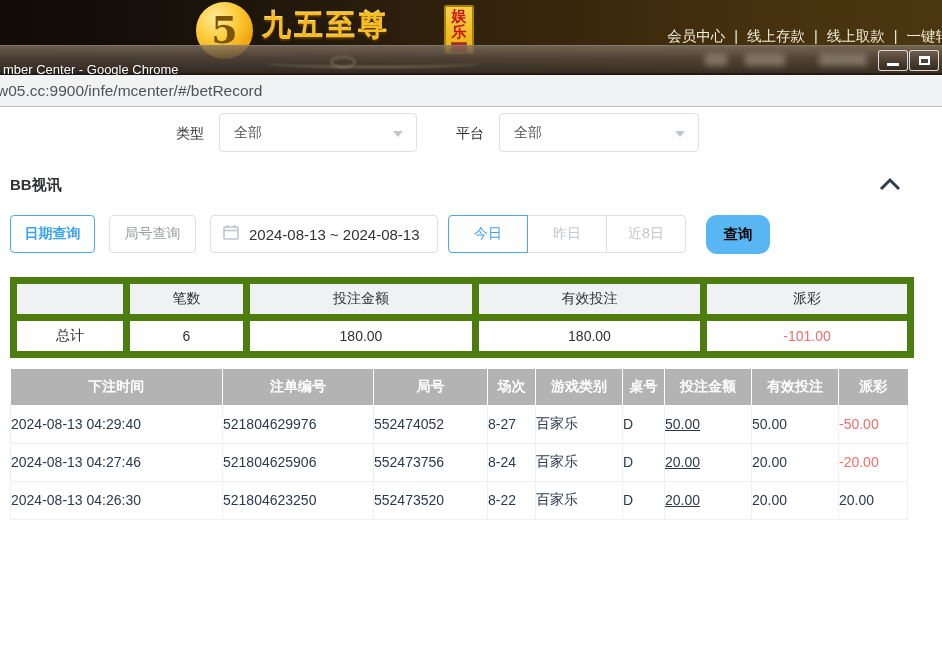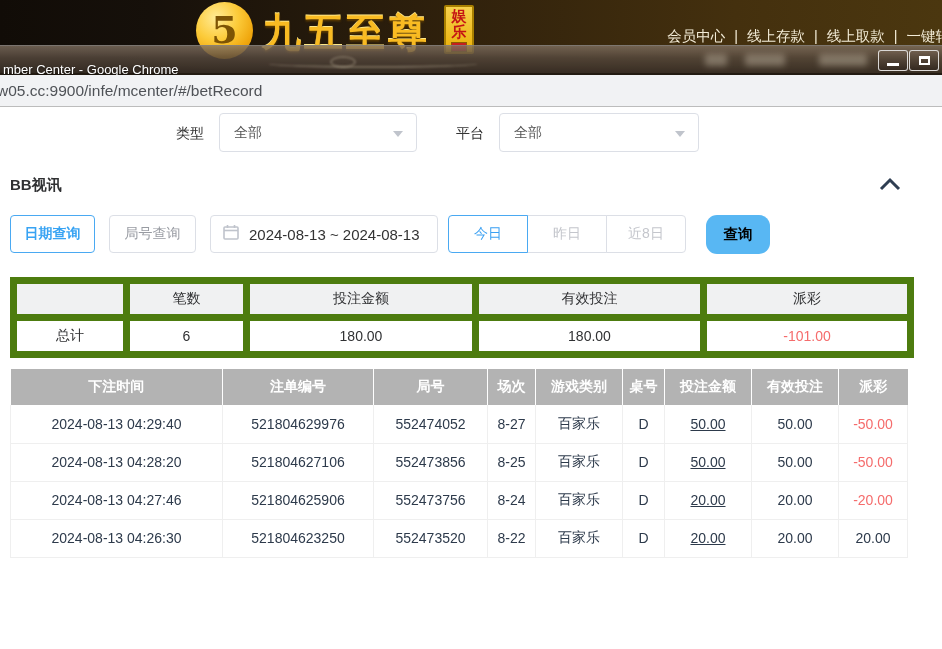--- a/index.html
+++ b/index.html
@@ -8,21 +8,21 @@
 
   
   .top-chrome { position:absolute; top:0; left:0; width:942px; height:75px;
     background:linear-gradient(90deg,#110c07 0%,#16100a 16%,#30210c 48%,#44300e 78%,#4b370f 100%);
     overflow:hidden; }
   .logo-circle { position:absolute; left:196px; top:2px; width:57px; height:57px; border-radius:50%;
     background:radial-gradient(circle at 35% 28%,#ffeb95 0%,#fccb3a 40%,#f0a70e 70%,#cf8500 100%);
     display:flex; align-items:center; justify-content:center; }
   .logo-circle span { font-family:"DejaVu Serif","Liberation Serif",serif; font-size:38px; font-weight:bold;
     color:#7d5404; transform:translateY(-1px); }
-  .logo-text { position:absolute; left:262px; top:6px; font-size:39px; font-weight:800; letter-spacing:3px;
+  .logo-text { position:absolute; left:262px; top:6px; font-size:29px; font-weight:800; letter-spacing:3px;
     color:#f9bb22; text-shadow:0 2px 2px #5a3a00, 0 -1px 0 #ffe98a; white-space:nowrap; }
   .logo-badge { position:absolute; left:444px; top:5px; width:30px; height:49px;
     background:linear-gradient(180deg,#f7d14d,#e9af07); border:2px solid #a87f00; border-radius:2px;
     display:flex; flex-direction:column; align-items:center; padding-top:1px; }
   .logo-badge .bchar { font-size:15px; font-weight:bold; color:#c41414; line-height:1.08; }
   .logo-badge .bred { width:16px; height:11px; background:#c52020; border:1px solid #8d5c00; margin-top:2px; }
   .top-links { position:absolute; top:27px; right:-8px; white-space:nowrap; color:#f3ecd7; font-size:14.5px; }
   .top-links .lk { cursor:pointer; }
   .top-links .sep { margin:0 9px; color:#f3ecd7; }
 
@@ -79,21 +79,21 @@
   table { border-collapse:collapse; table-layout:fixed; }
   .sum-table { position:absolute; left:10px; top:170px; width:897px; }
   .sum-table th, .sum-table td { border:7px solid #4d7c0f; height:37px; text-align:center; font-size:14px; }
   .sum-table th { background:#f0f1f2; color:#303133; font-weight:normal; }
   .sum-table td { color:#303133; background:#fff; }
 
   .bet-table { position:absolute; left:10px; top:262px; width:897px; }
   .bet-table th { background:#b3b3b3; color:#fff; font-size:14px; font-weight:bold; height:36px;
     border-right:1px solid #fff; }
   .bet-table th:last-child { border-right:none; }
-  .bet-table td { height:38px; border:1px solid #efefef; border-top:none; text-align:center; font-size:14px;
+  .bet-table td { height:38px; border:1px solid #efefef; border-top:none; font-size:14px;
     color:#2d3a4b; background:#fff; }
   .bet-link { color:#54b0f5; text-decoration:underline; cursor:pointer; }
   .neg { color:#f56c6c !important; }
 </style>
 </head>
 <body>
 
 <div class="top-chrome">
   <div class="logo-circle">
     <span>5</span>
@@ -224,31 +224,20 @@
       <td>521804629976</td>
       <td>552474052</td>
       <td>8-27</td>
       <td>百家乐</td>
       <td>D</td>
       <td class="bet-link">50.00</td>
       <td>50.00</td>
       <td class="neg">-50.00</td>
     </tr>
     <tr>
-      <td>2024-08-13 04:28:20</td>
-      <td>521804627106</td>
-      <td>552473856</td>
-      <td>8-25</td>
-      <td>百家乐</td>
-      <td>D</td>
-      <td class="bet-link">50.00</td>
-      <td>50.00</td>
-      <td class="neg">-50.00</td>
-    </tr>
-    <tr>
       <td>2024-08-13 04:27:46</td>
       <td>521804625906</td>
       <td>552473756</td>
       <td>8-24</td>
       <td>百家乐</td>
       <td>D</td>
       <td class="bet-link">20.00</td>
       <td>20.00</td>
       <td class="neg">-20.00</td>
     </tr>

